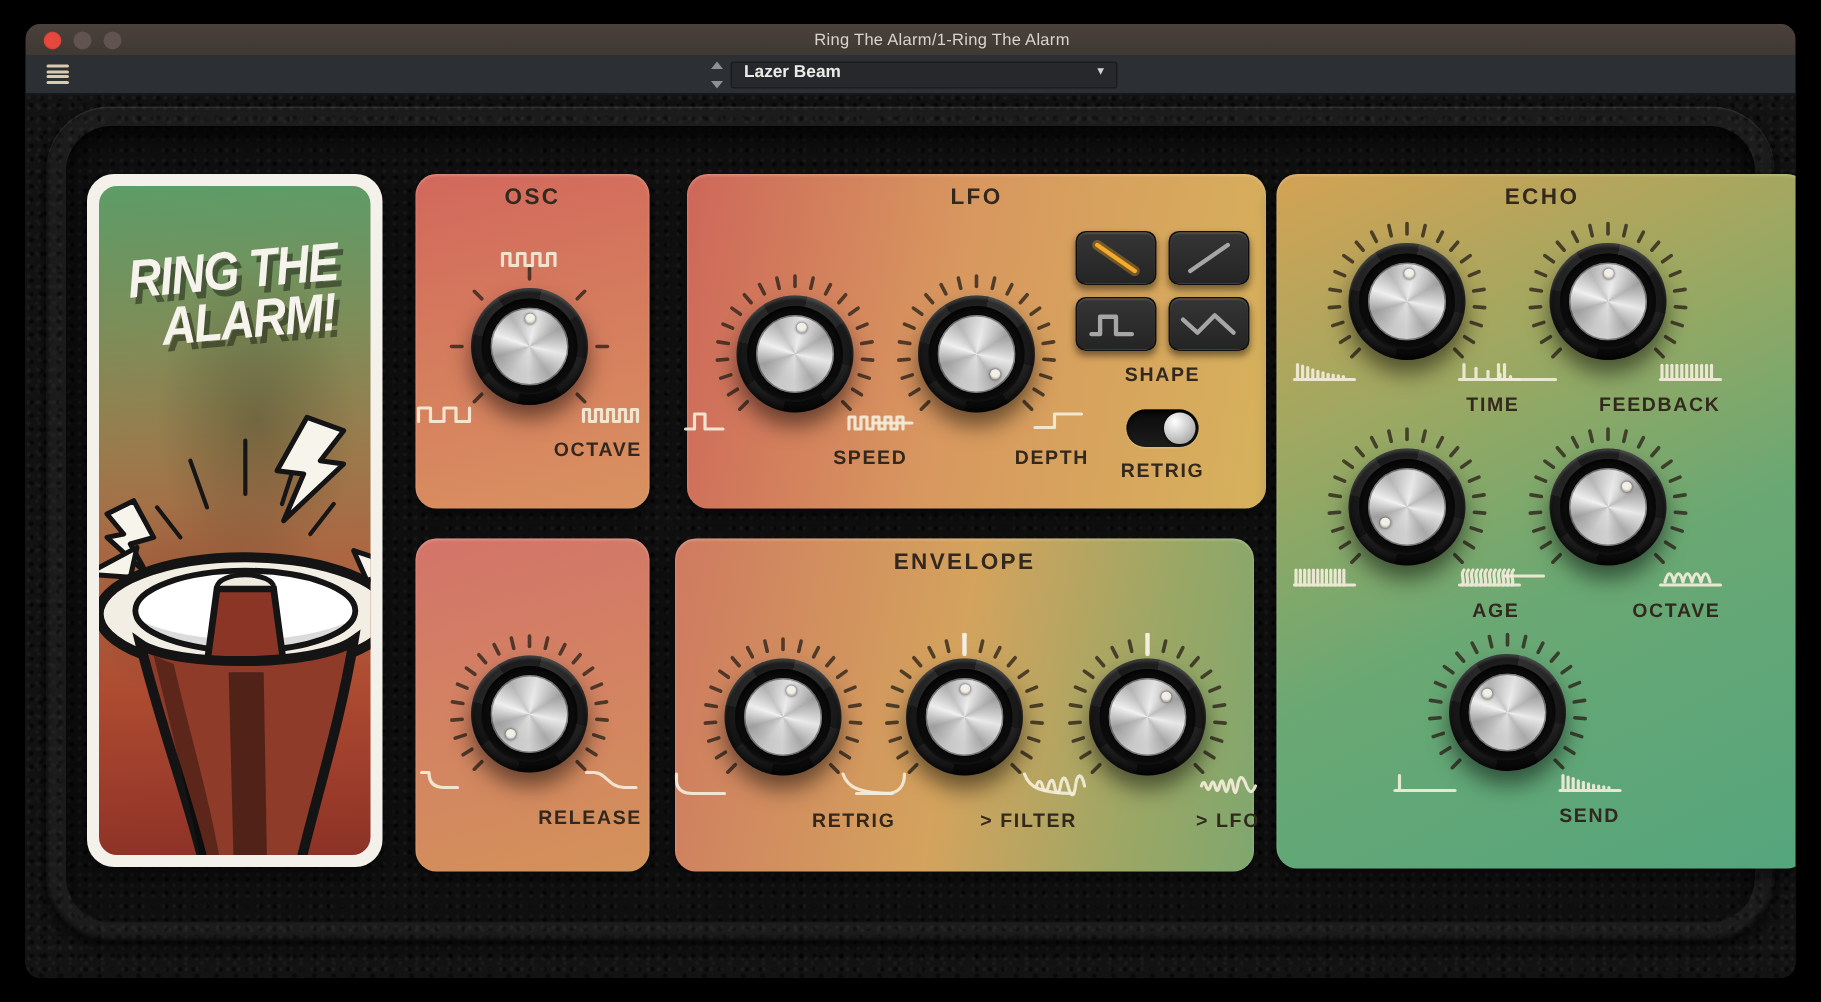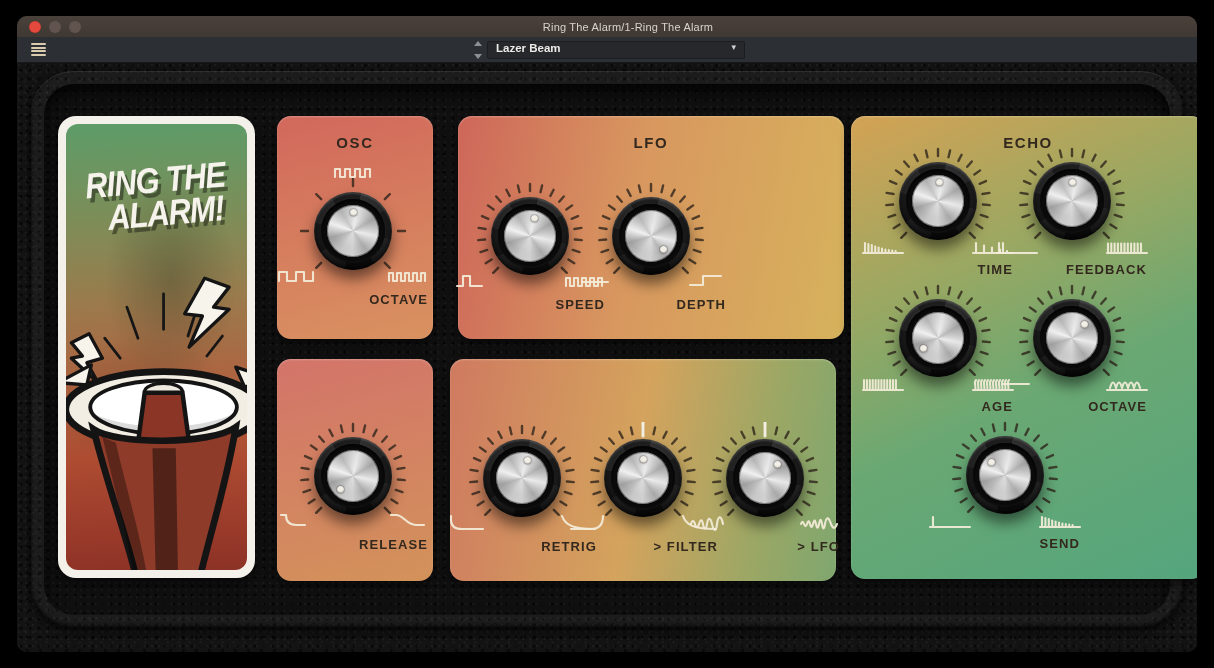--- a/index.html
+++ b/index.html
@@ -39,21 +39,21 @@
     background-size:7px 7px,9px 9px;
     box-shadow:inset 0 8px 16px rgba(0,0,0,.85), inset 0 -1px 2px rgba(255,255,255,.04);}
 
   
   .panel{position:absolute;border-radius:14px;box-shadow:0 5px 12px rgba(0,0,0,.55), inset 0 1px 2px rgba(255,255,255,.25);}
   .p-osc{left:260px;top:53px;width:156px;height:223px;background:linear-gradient(165deg,#d2685c,#d99260);}
   .p-lfo{left:441px;top:53px;width:386px;height:223px;background:linear-gradient(100deg,#ce675a 0%,#d8975f 45%,#d6b25c 100%);}
   .p-amp{left:260px;top:296px;width:156px;height:222px;background:linear-gradient(165deg,#d3746a,#d3925a);}
   .p-env{left:433px;top:296px;width:386px;height:222px;background:linear-gradient(100deg,#cf7a60 0%,#d4a35d 48%,#9aa765 80%,#7fa76f 100%);}
   .p-echo{left:834px;top:53px;width:354px;height:463px;background:linear-gradient(155deg,#d4a254 0%,#9aa862 32%,#6aa873 58%,#54a57d 100%);}
-  .ptitle{margin:0;padding-top:18px;text-align:center;font-size:15px;font-weight:bold;letter-spacing:1.6px;color:#33281e;}
+  .ptitle{margin:0;padding-top:7px;text-align:center;font-size:15px;font-weight:bold;letter-spacing:1.6px;color:#33281e;}
 
   
   .art-card{position:absolute;left:41px;top:53px;width:197px;height:462px;background:#f4f1ea;border-radius:18px;padding:8px;box-shadow:0 6px 16px rgba(0,0,0,.6);}
   .art-inner{position:relative;width:100%;height:100%;border-radius:12px;overflow:hidden;
     background:linear-gradient(178deg,#5d9c68 0%,#7e8d58 22%,#9b7a4c 40%,#ae6340 58%,#ad4b31 75%,#98392a 92%,#8c3226 100%);}
   .art-inner::before{content:'';position:absolute;inset:0;background:
     radial-gradient(ellipse 95px 150px at 58% 35%, rgba(35,45,30,.30), transparent 70%),
     radial-gradient(ellipse 120px 90px at 40% 62%, rgba(60,40,20,.22), transparent 75%);}
   .art-title{position:absolute;top:44px;left:4px;right:4px;text-align:center;transform:rotate(-5deg) scaleY(1.15);font-style:italic;font-weight:bold;font-size:31px;line-height:.95;color:#f6f3ec;text-shadow:3px 4px 0 rgba(25,28,18,.5);letter-spacing:-1px;}
   .art-title .l2{display:block;padding-left:16px;}
@@ -253,20 +253,50 @@
             <div class="cap"></div>
             <div class="dot" style="left:84.4px;top:65.8px"></div>
             <div class="ic ic-l"><svg viewBox="0 0 44 20" width="44" height="20" fill="none" stroke="#f4edda" stroke-width="2.1" stroke-linecap="round" stroke-linejoin="round" style="opacity:.92">
                 <path d="M8 12h26"></path>
               </svg></div>
             <div class="ic ic-r"><svg viewBox="0 0 44 20" width="44" height="20" fill="none" stroke="#f4edda" stroke-width="2.1" stroke-linecap="round" stroke-linejoin="round" style="opacity:.92">
                 <path d="M6 15h13v-9h18"></path>
               </svg></div>
             <div class="klabel">DEPTH</div>
           </div>
+        <div class="shape-wrap">
+          <div class="shape-grid" id="shape-grid">
+              <div class="shape-btn">
+                <svg viewBox="0 0 54 34" width="54" height="34" fill="none" stroke-linejoin="round">
+                  <path d="M14 8L40 26" stroke="rgba(247,169,40,.35)" stroke-width="7" stroke-linecap="round" fill="none"></path>
+                  <path d="M14 8L40 26" stroke="#f7a928" stroke-width="3" stroke-linecap="round"></path>
+                </svg>
+              </div>
+              <div class="shape-btn">
+                <svg viewBox="0 0 54 34" width="54" height="34" fill="none" stroke-linejoin="round">
+                  <path d="M14 26L40 8" stroke="#a6a6a6" stroke-width="3" stroke-linecap="round"></path>
+                </svg>
+              </div>
+              <div class="shape-btn">
+                <svg viewBox="0 0 54 34" width="54" height="34" fill="none" stroke-linejoin="round">
+                  <path d="M10 24h6v-12h11v12h11" stroke="#a6a6a6" stroke-width="3" stroke-linecap="round"></path>
+                </svg>
+              </div>
+              <div class="shape-btn">
+                <svg viewBox="0 0 54 34" width="54" height="34" fill="none" stroke-linejoin="round">
+                  <path d="M9 14l10 9 12-12 13 12" stroke="#a6a6a6" stroke-width="3" stroke-linecap="round"></path>
+                </svg>
+              </div>
+            </div>
+          <div class="slabel">SHAPE</div>
+          <div class="toggle on" id="retrig-toggle">
+            <div class="ball"></div>
+          </div>
+          <div class="slabel">RETRIG</div>
+        </div>
       </section>
 
       <section class="panel p-amp">
         <div class="kb" style="left:1px;top:61px">
             <svg class="ticks" width="150" height="134" viewBox="0 0 150 134" fill="none" stroke="#2f251c" stroke-opacity=".8" stroke-width="2.4" stroke-linecap="round">
               <line x1="43.2" y1="87.8" x2="38.2" y2="92.8"></line>
               <line x1="36.6" y1="79.5" x2="30.7" y2="83.2"></line>
               <line x1="32.2" y1="69.9" x2="25.5" y2="72.1"></line>
               <line x1="30.1" y1="59.5" x2="23.2" y2="60.1"></line>
               <line x1="30.6" y1="49.0" x2="23.6" y2="47.9"></line>
@@ -296,20 +326,21 @@
                 <path d="M5 5h5c0 7 4 10 10 10h9"></path>
               </svg></div>
             <div class="ic ic-r"><svg viewBox="0 0 44 20" width="44" height="20" fill="none" stroke="#f4edda" stroke-width="2.1" stroke-linecap="round" stroke-linejoin="round" style="opacity:.92">
                 <path d="M5 5h5c8 0 10 10 20 10h8"></path>
               </svg></div>
             <div class="klabel">RELEASE</div>
           </div>
       </section>
 
       <section class="panel p-env">
+        <h2 class="ptitle">ENVELOPE</h2>
         <div class="kb" style="left:-3px;top:63px">
             <svg class="ticks" width="150" height="134" viewBox="0 0 150 134" fill="none" stroke="#2f251c" stroke-opacity=".8" stroke-width="2.4" stroke-linecap="round">
               <line x1="43.2" y1="87.8" x2="38.2" y2="92.8"></line>
               <line x1="36.6" y1="79.5" x2="30.7" y2="83.2"></line>
               <line x1="32.2" y1="69.9" x2="25.5" y2="72.1"></line>
               <line x1="30.1" y1="59.5" x2="23.2" y2="60.1"></line>
               <line x1="30.6" y1="49.0" x2="23.6" y2="47.9"></line>
               <line x1="33.4" y1="38.8" x2="27.0" y2="36.1"></line>
               <line x1="38.6" y1="29.5" x2="32.9" y2="25.4"></line>
               <line x1="45.8" y1="21.8" x2="41.2" y2="16.5"></line>

